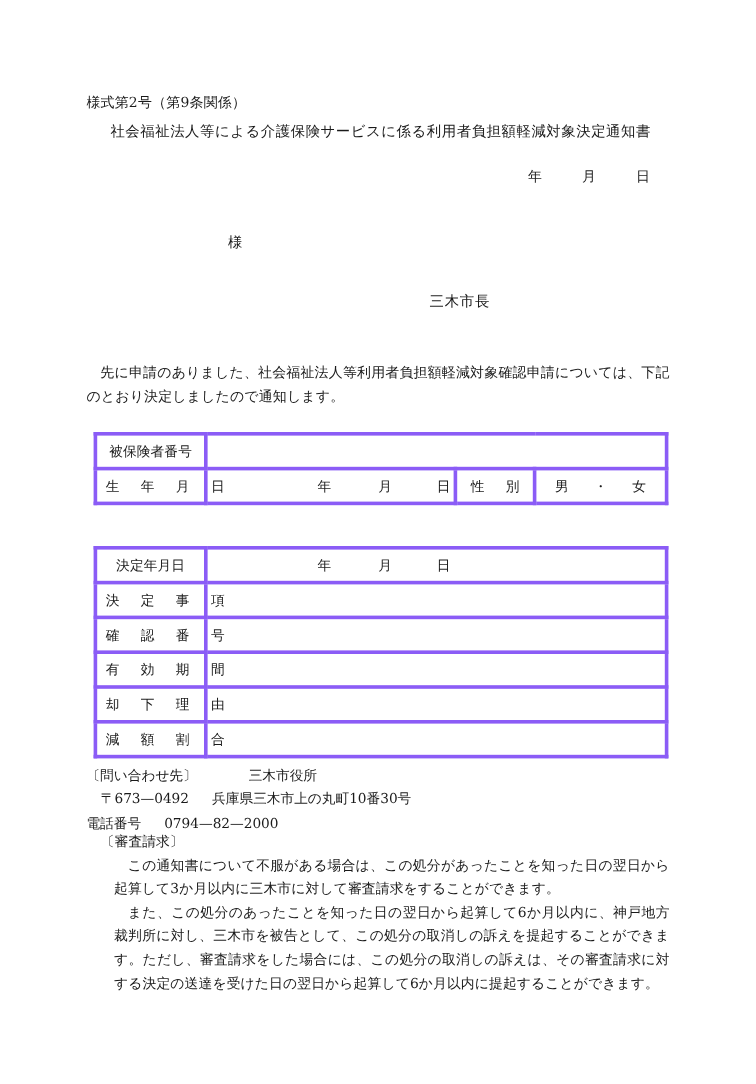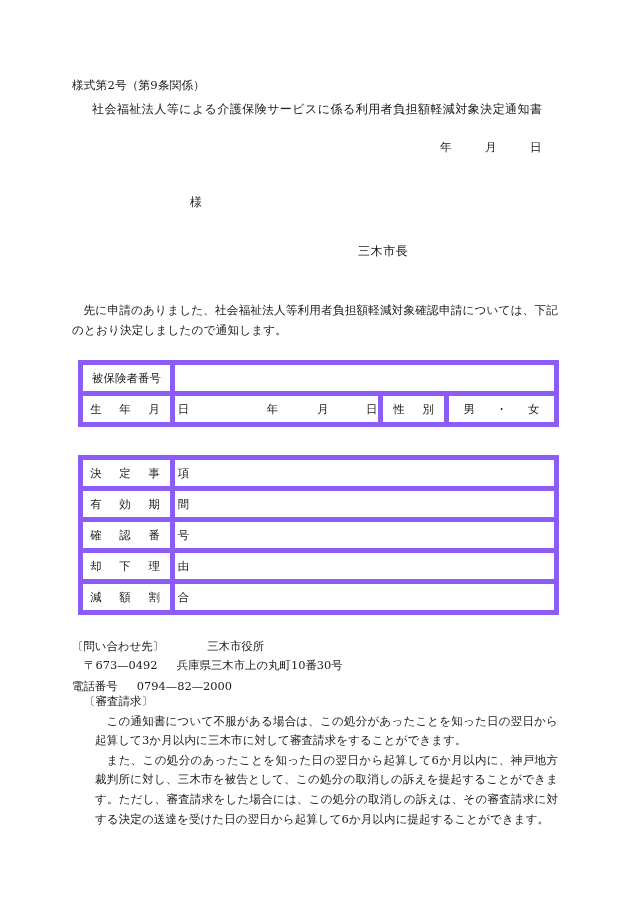--- a/index.html
+++ b/index.html
@@ -89,21 +89,21 @@
   }
 
   
   table.form-table {
     position: absolute;
     border-collapse: collapse;
     table-layout: fixed;
     font-size: 11.4px;
   }
   table.form-table td {
-    border: 5px solid #8b5cf6;
+    border: 3px solid #8b5cf6;
     height: 26px;
     padding: 0 4px;
     vertical-align: middle;
   }
   .lbl {
     text-align: center;
     white-space: nowrap;
     letter-spacing: 0.1px;
   }
   
@@ -233,29 +233,40 @@
     </tbody>
   </table>
 
   <table class="form-table" id="table-decision">
     <colgroup>
       <col style="width:92px">
       <col style="width:384px">
     </colgroup>
     <tbody>
       <tr>
+        <td class="lbl">決定年月日</td>
+        <td class="date-cell">
+          <span class="dc-pad"></span>
+          <span>年</span>
+          <span class="dc-gap"></span>
+          <span>月</span>
+          <span class="dc-gap2"></span>
+          <span>日</span>
+        </td>
+      </tr>
+      <tr>
         <td class="lbl-wide">決　定　事　項</td>
         <td class="val-blank"></td>
       </tr>
       <tr>
+        <td class="lbl-wide">確　認　番　号</td>
+        <td class="val-blank"></td>
+      </tr>
+      <tr>
         <td class="lbl-wide">有　効　期　間</td>
-        <td class="val-blank"></td>
-      </tr>
-      <tr>
-        <td class="lbl-wide">確　認　番　号</td>
         <td class="val-blank"></td>
       </tr>
       <tr>
         <td class="lbl-wide">却　下　理　由</td>
         <td class="val-blank"></td>
       </tr>
       <tr>
         <td class="lbl-wide">減　額　割　合</td>
         <td class="val-blank"></td>
       </tr>

